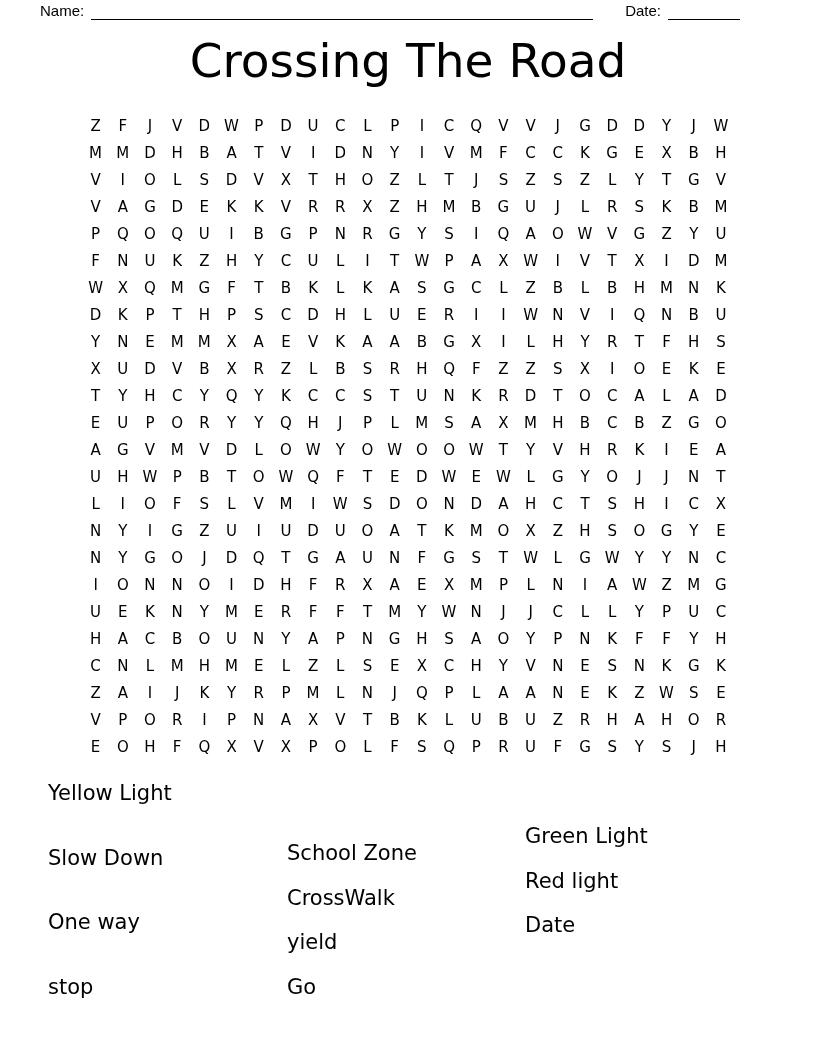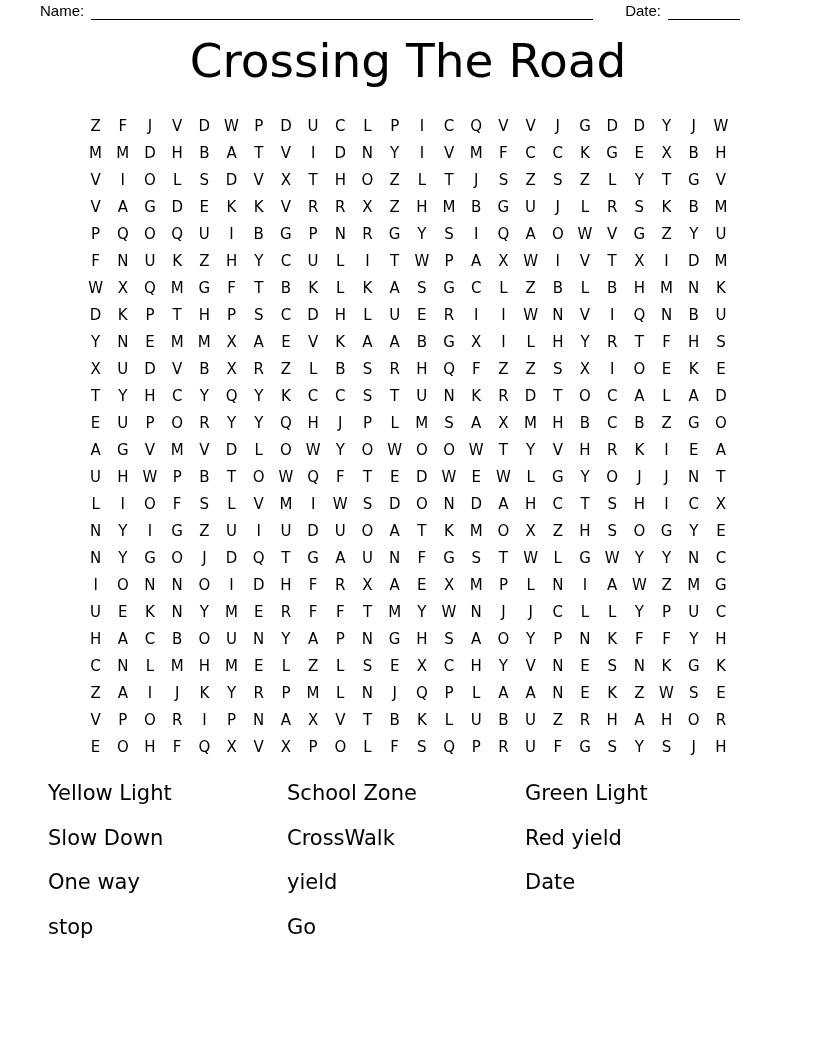--- a/index.html
+++ b/index.html
@@ -64,23 +64,23 @@
   }
   
   .words {
     position: absolute;
     top: 779px;
     left: 48px;
     right: 40px;
     display: flex;
   }
   .word-col { display: flex; flex-direction: column; }
-  .word-col-1 { width: 239px; }
+  .word-col-1 { width: 239px; gap: 20px; }
   .word-col-2 { width: 238px; justify-content: flex-end; }
-  .word-col-3 { width: 240px; }
+  .word-col-3 { width: 240px; margin-top: 43px; }
   .word-item {
     height: 29px;
     line-height: 29px;
     margin-bottom: 15.5px;
     font-size: 21px;
     color: #000000;
     white-space: nowrap;
   }
 </style>
 </head>
@@ -684,18 +684,18 @@
         <div class="word-item">stop</div>
       </div>
       <div class="word-col word-col-2">
         <div class="word-item">School Zone</div>
         <div class="word-item">CrossWalk</div>
         <div class="word-item">yield</div>
         <div class="word-item">Go</div>
       </div>
       <div class="word-col word-col-3">
         <div class="word-item">Green Light</div>
-        <div class="word-item">Red yield</div>
+        <div class="word-item">Red light</div>
         <div class="word-item">Date</div>
       </div>
     </div>
 
 </div>
 
 </body></html>

